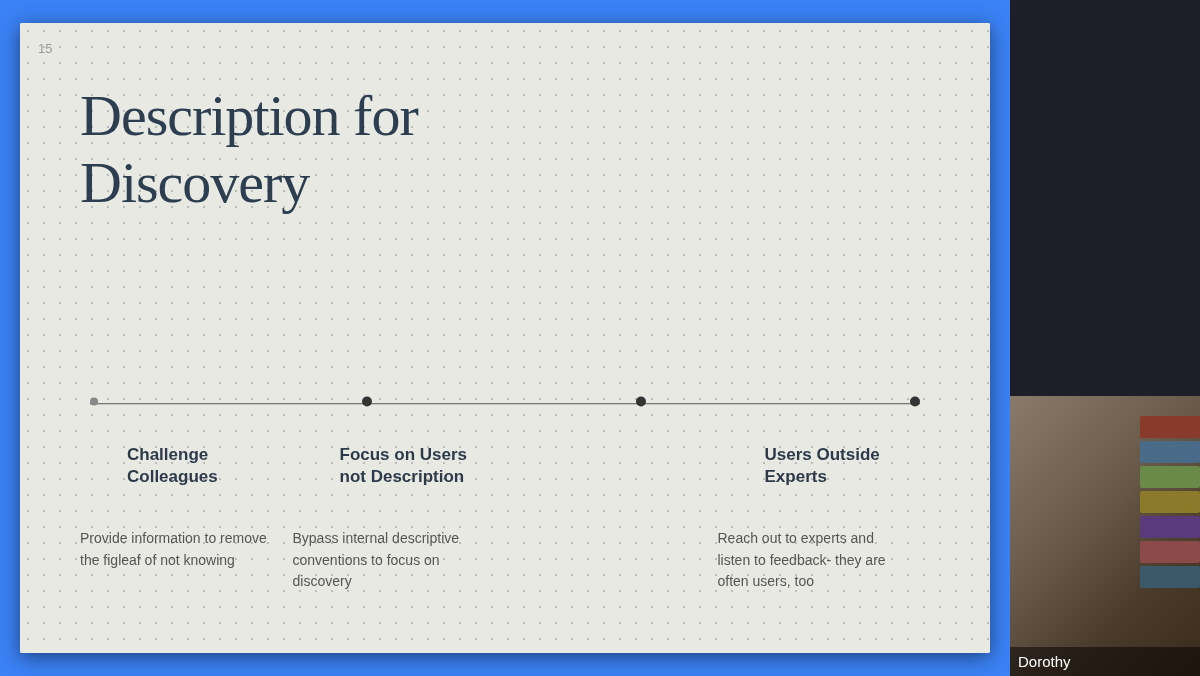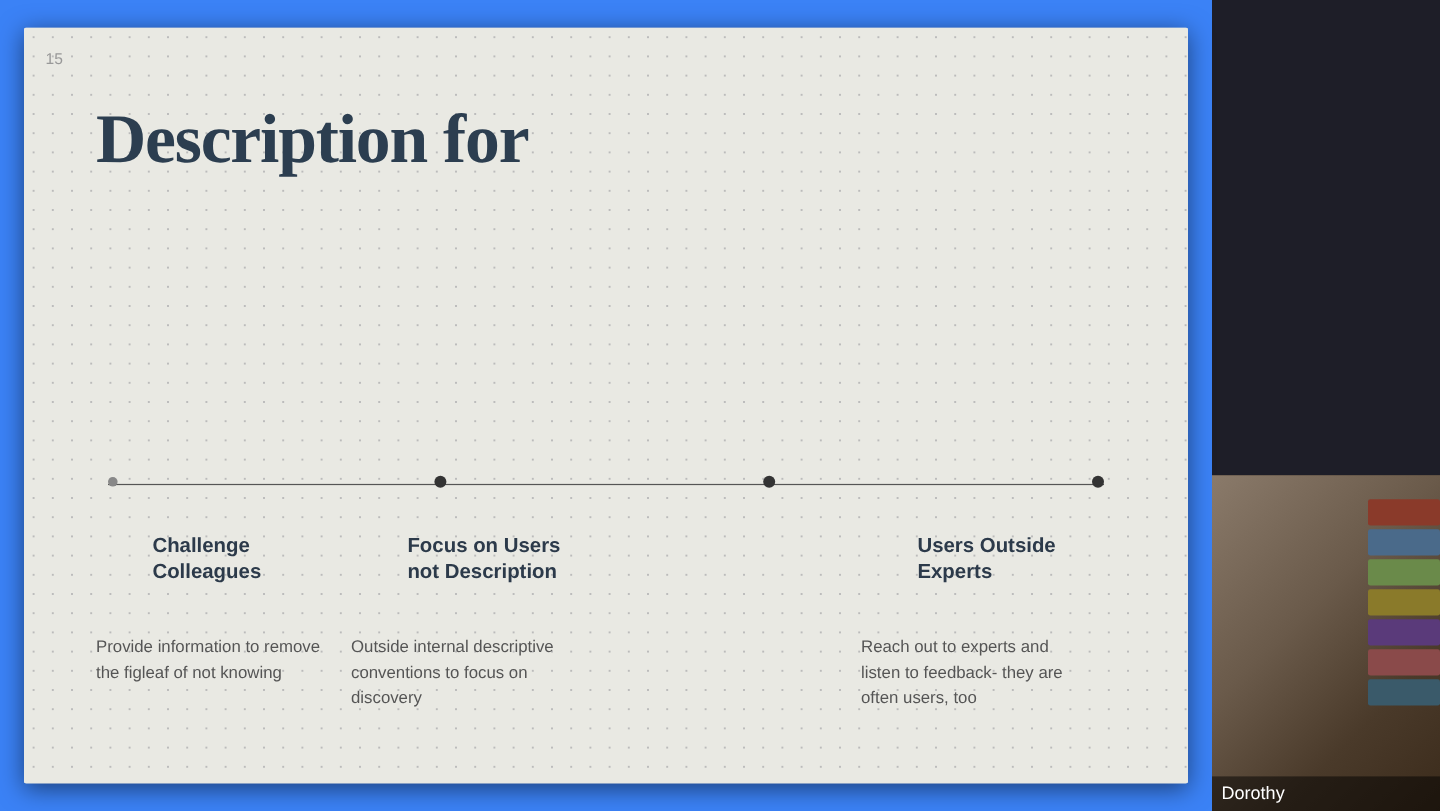--- a/index.html
+++ b/index.html
@@ -56,21 +56,21 @@
       position: absolute;
       top: 18px;
       left: 18px;
       font-size: 13px;
       color: #999;
       font-family: Arial, sans-serif;
     }
 
     .slide-title {
       font-size: 58px;
-      font-weight: 700;
+      font-weight: 400;
       color: #2c3e50;
       line-height: 1.15;
       margin-top: 20px;
       margin-bottom: 40px;
       font-family: 'Georgia', serif;
       letter-spacing: -1px;
     }
 
     .timeline-section {
       margin-top: auto;
@@ -224,41 +224,42 @@
 
 <div class="main-area">
   <div class="slide-container">
     <div class="slide-bg"></div>
     <div class="slide-content">
 
       <span class="slide-number">15</span>
 
       <h1 class="slide-title">
         <span>Description for</span><br>
+        <span>Discovery</span>
       </h1>
 
       <div class="timeline-section">
         <div class="timeline-line-container">
           <div class="timeline-line"></div>
           <div class="timeline-dots">
             <div class="timeline-dot hollow"></div>
             <div class="timeline-dot"></div>
             <div class="timeline-dot"></div>
             <div class="timeline-dot"></div>
           </div>
         </div>
 
         <div class="columns">
           <div class="column">
             <div class="col-title">Challenge Colleagues</div>
             <div class="col-desc">Provide information to remove the figleaf of not knowing</div>
           </div>
           <div class="column">
             <div class="col-title">Focus on Users not Description</div>
-            <div class="col-desc">Outside internal descriptive conventions to focus on discovery</div>
+            <div class="col-desc">Bypass internal descriptive conventions to focus on discovery</div>
           </div>
           <div class="column">
           </div>
           <div class="column">
             <div class="col-title">Users Outside Experts</div>
             <div class="col-desc">Reach out to experts and listen to feedback- they are often users, too</div>
           </div>
         </div>
       </div>
 

